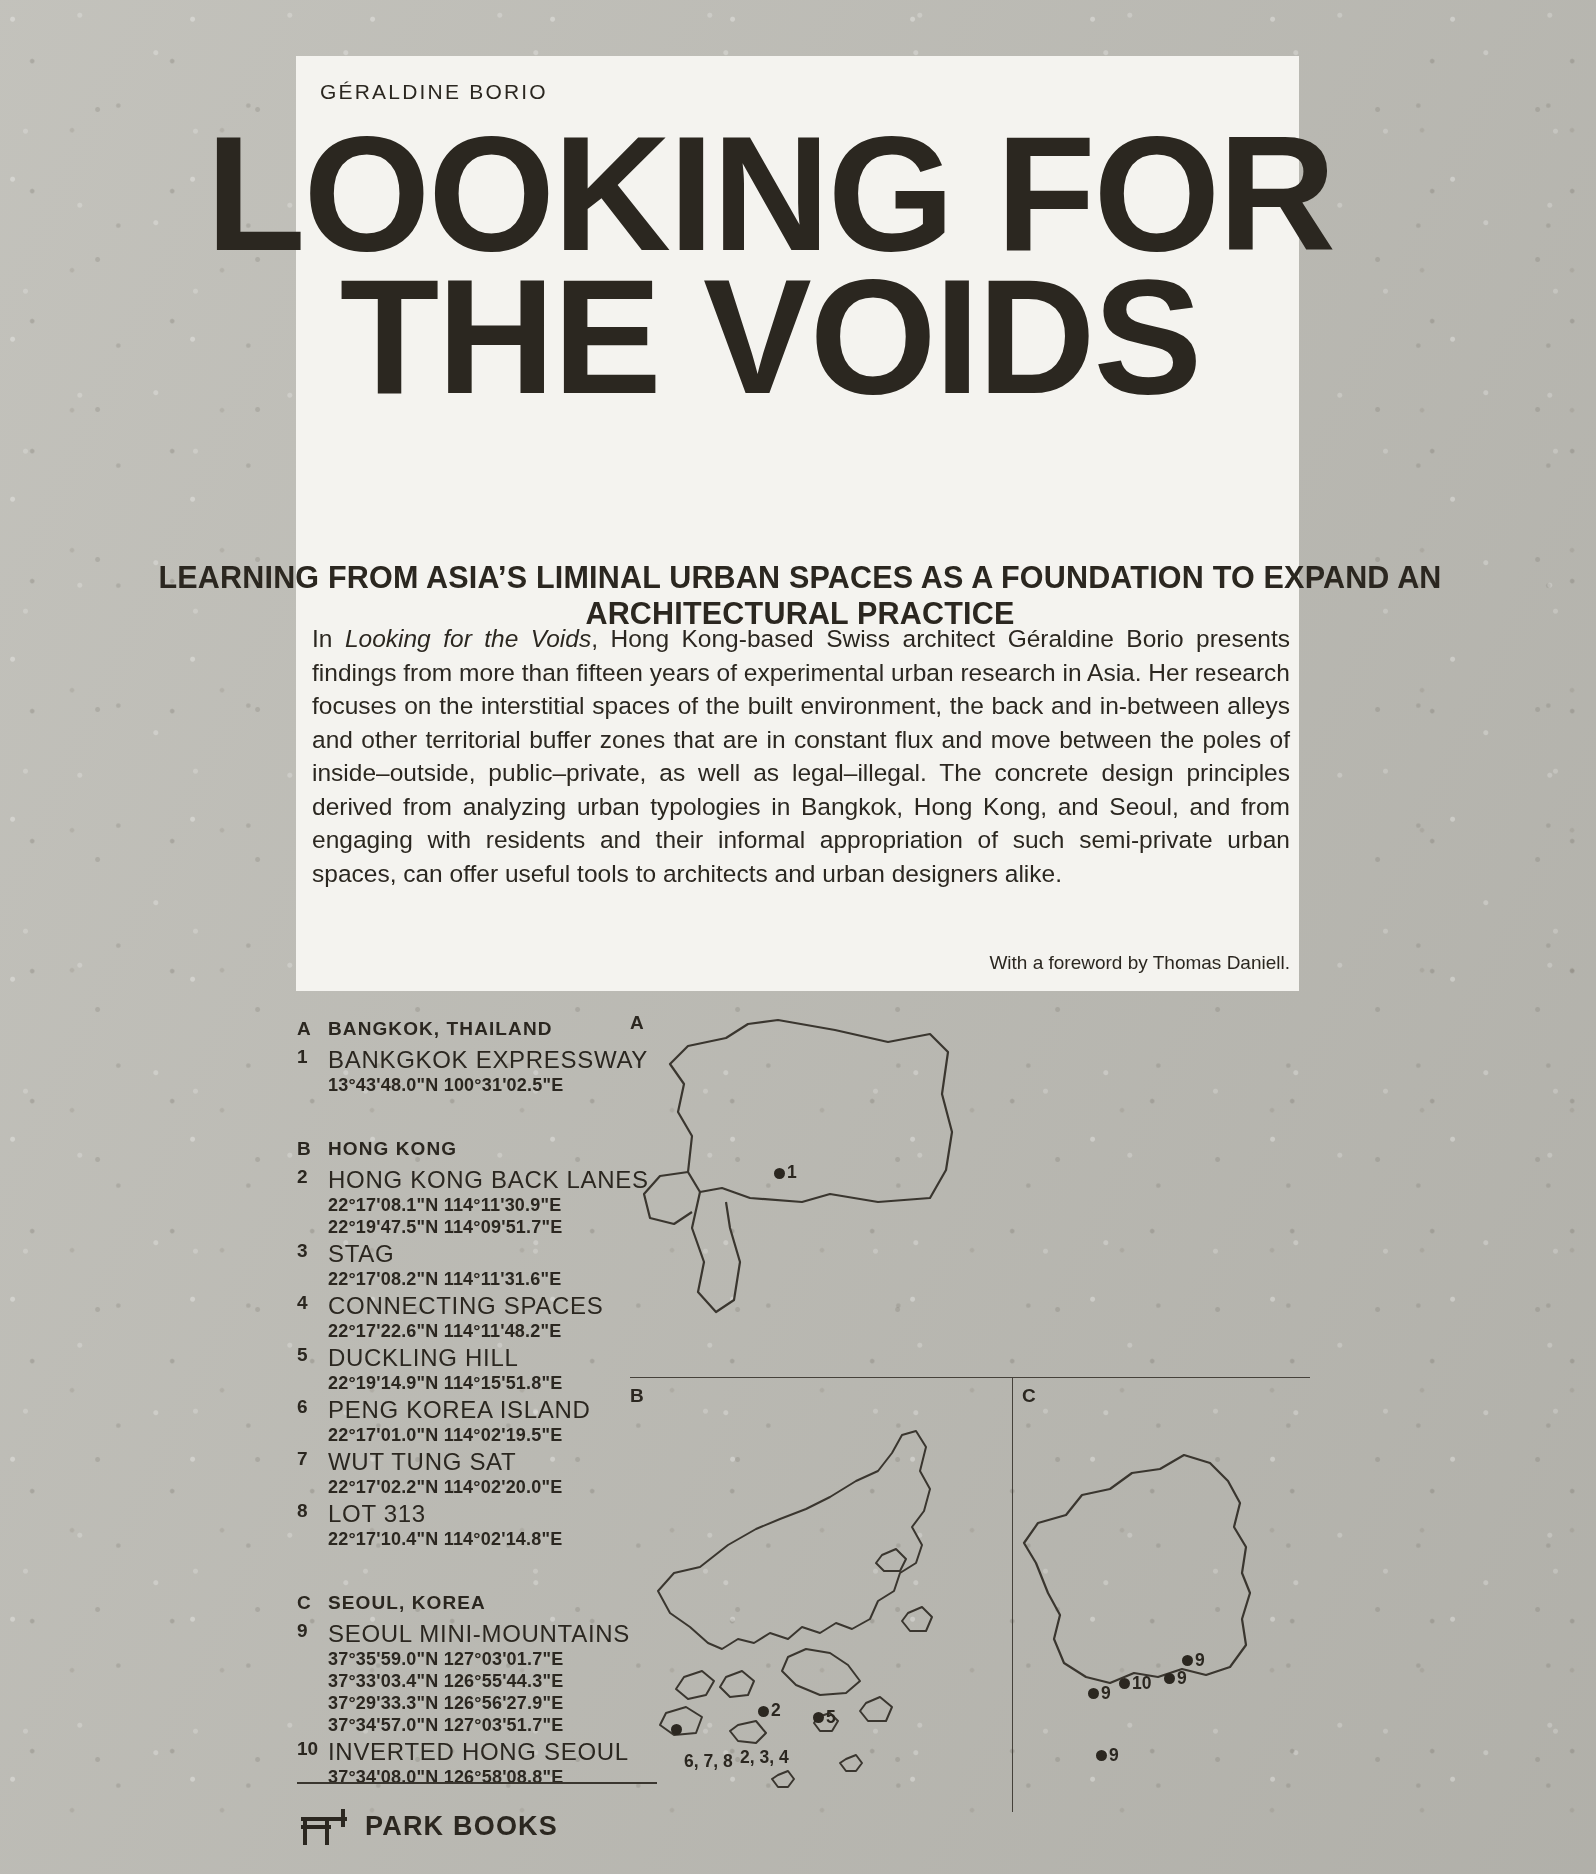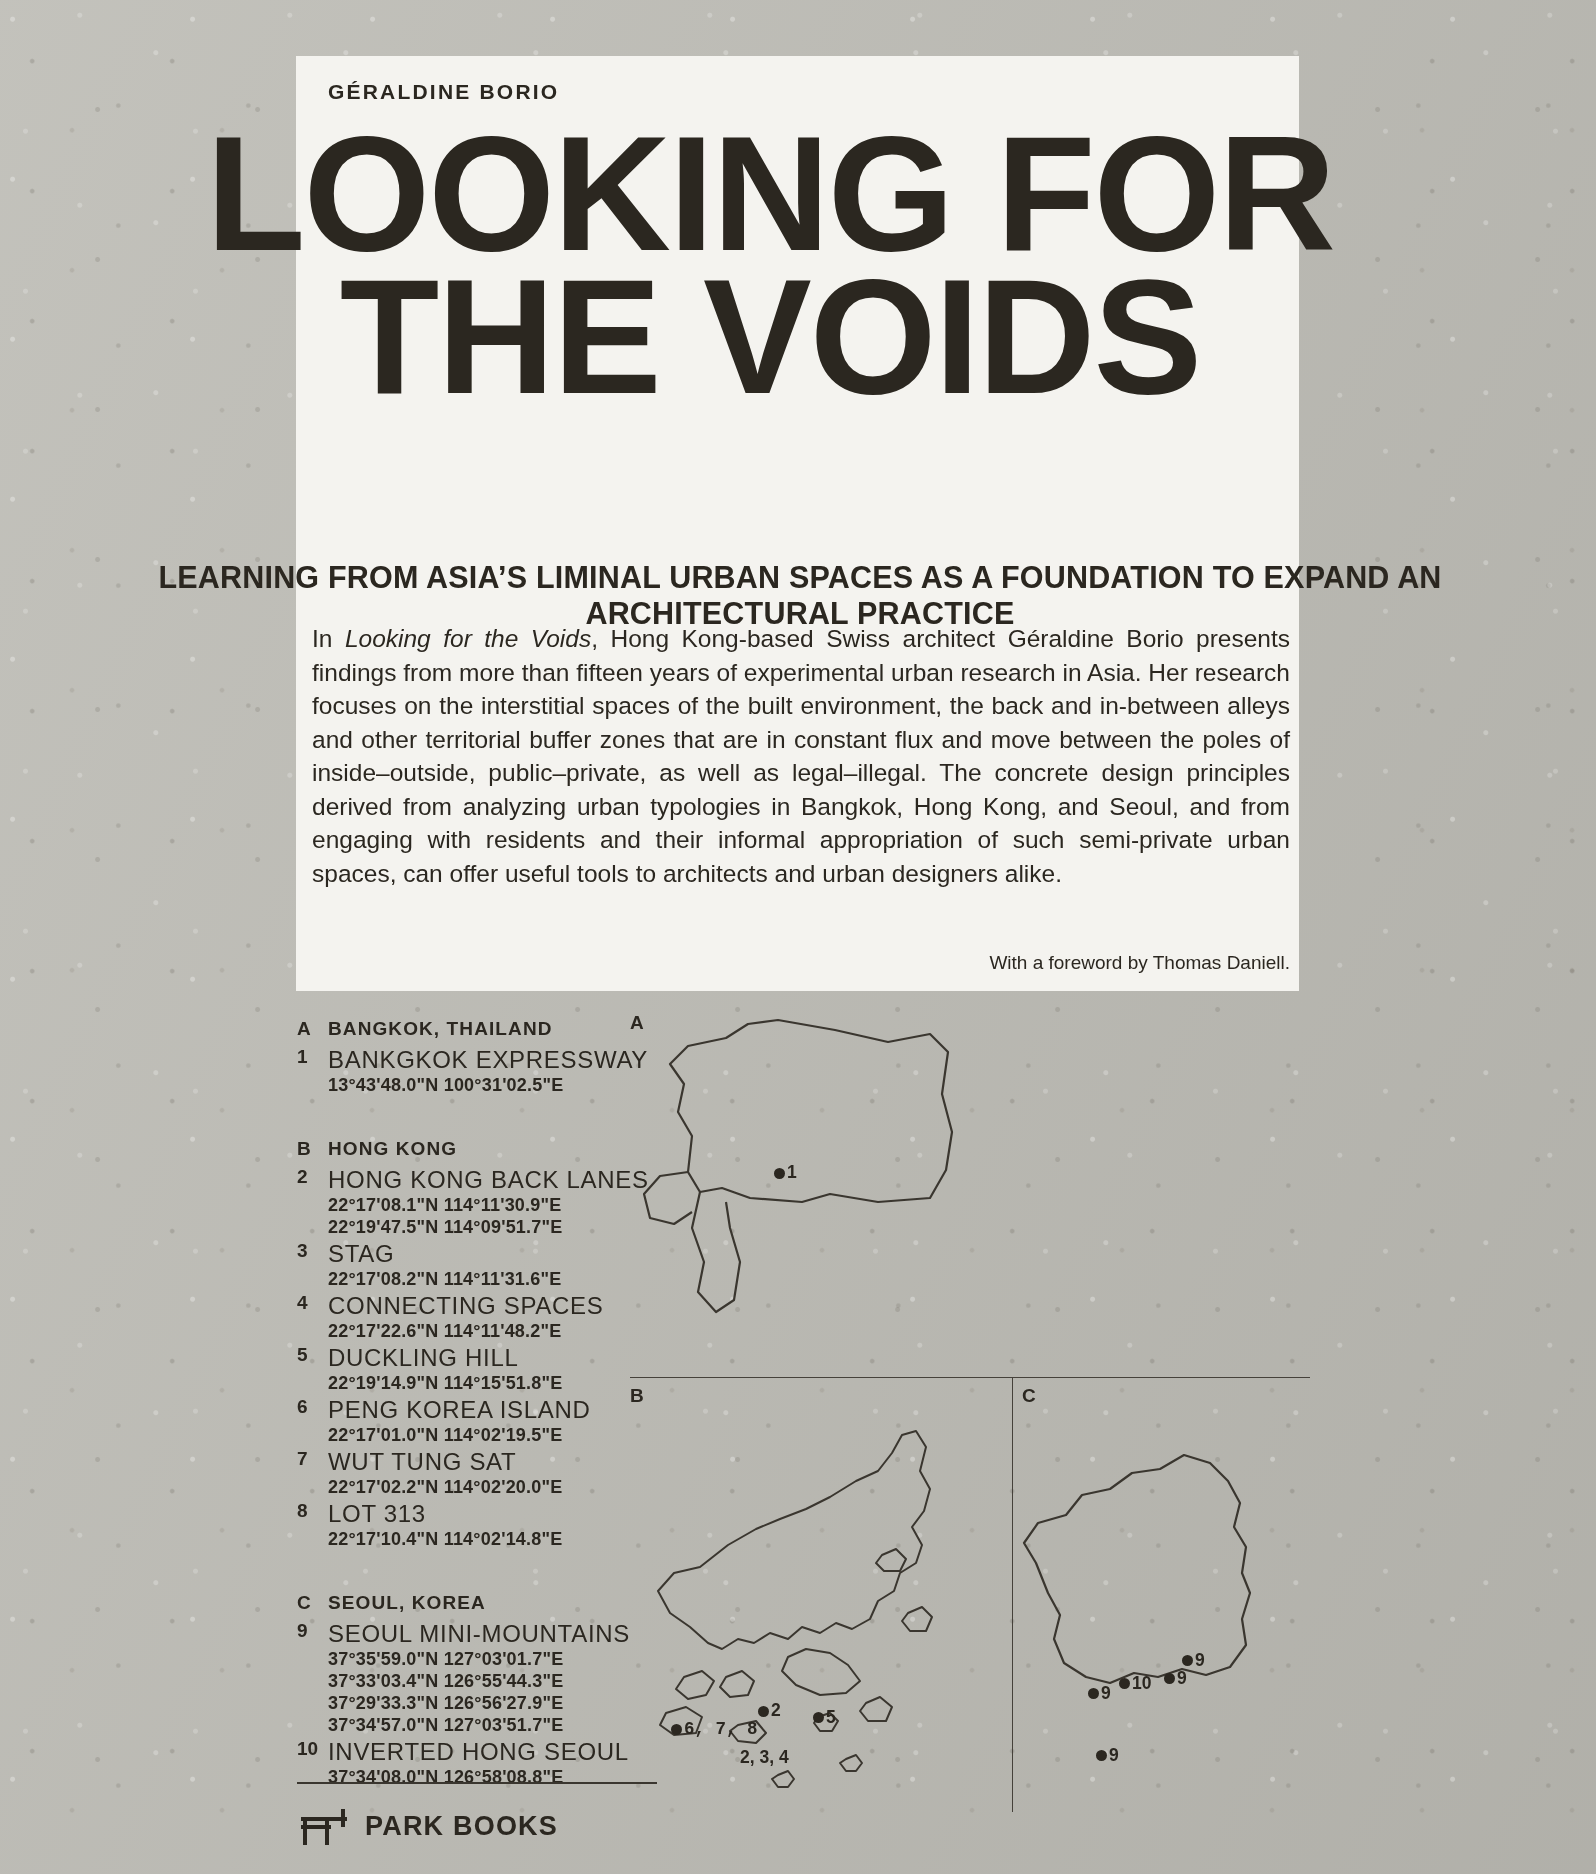--- a/index.html
+++ b/index.html
@@ -42,24 +42,24 @@
     position: absolute;
     left: 296px;
     top: 56px;
     width: 1003px;
     height: 935px;
     background: #f4f3ef;
   }
 
   .byline {
     position: absolute;
-    left: 328px;
+    left: 320px;
     top: 80px;
     font-size: 21px;
-    font-weight: bold;
+    font-weight: normal;
     letter-spacing: 2.2px;
     color: #2b2720;
   }
 
   .title {
     position: absolute;
     left: 60px;
     top: 122px;
     width: 1420px;
     font-size: 163px;
@@ -377,21 +377,21 @@
       <path d="M108 348 L126 344 L136 356 L126 366 L108 364 L100 354 Z" fill="none" stroke="#3a362f" stroke-width="2" stroke-linejoin="round"></path>
       <path d="M236 326 L250 320 L262 330 L256 344 L238 344 L230 334 Z" fill="none" stroke="#3a362f" stroke-width="2" stroke-linejoin="round"></path>
       <path d="M278 236 L292 230 L302 240 L296 254 L280 254 L272 244 Z" fill="none" stroke="#3a362f" stroke-width="2" stroke-linejoin="round"></path>
       <path d="M252 178 L266 172 L276 182 L270 194 L254 194 L246 186 Z" fill="none" stroke="#3a362f" stroke-width="2" stroke-linejoin="round"></path>
       <path d="M188 340 L200 336 L208 344 L202 354 L190 354 L184 346 Z" fill="none" stroke="#3a362f" stroke-width="2" stroke-linejoin="round"></path>
       <path d="M148 398 L158 394 L164 402 L158 410 L148 410 L142 402 Z" fill="none" stroke="#3a362f" stroke-width="2" stroke-linejoin="round"></path>
       <path d="M216 382 L226 378 L232 386 L226 394 L216 394 L210 386 Z" fill="none" stroke="#3a362f" stroke-width="2" stroke-linejoin="round"></path>
     </svg>
 
     <div class="dot" style="left:41px; top:712px;"></div>
-    <div class="map-label" style="left:54px; top:707px;font-family:Liberation Mono, monospace;">6, 7, 8</div>
+    <div class="map-label" style="left:54px; top:739px;">6, 7, 8</div>
 
     <div class="dot" style="left:128px; top:694px;"></div>
     <div class="map-label" style="left:141px; top:688px;">2</div>
 
     <div class="dot" style="left:183px; top:700px;"></div>
     <div class="map-label" style="left:196px; top:695px;">5</div>
 
     <div class="map-label" style="left:110px; top:735px;">2, 3, 4</div>
 
     <svg width="298" height="435" viewBox="0 0 298 435" style="position:absolute;left:384px;top:365px;">

